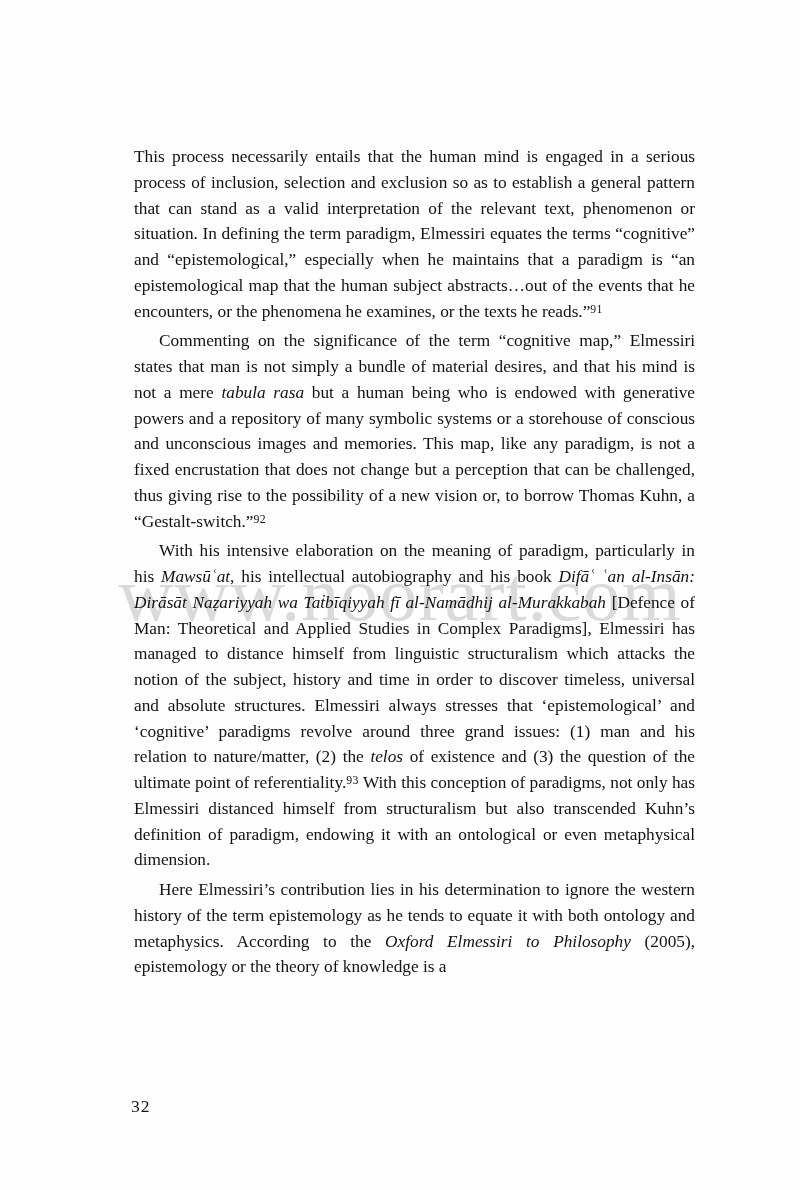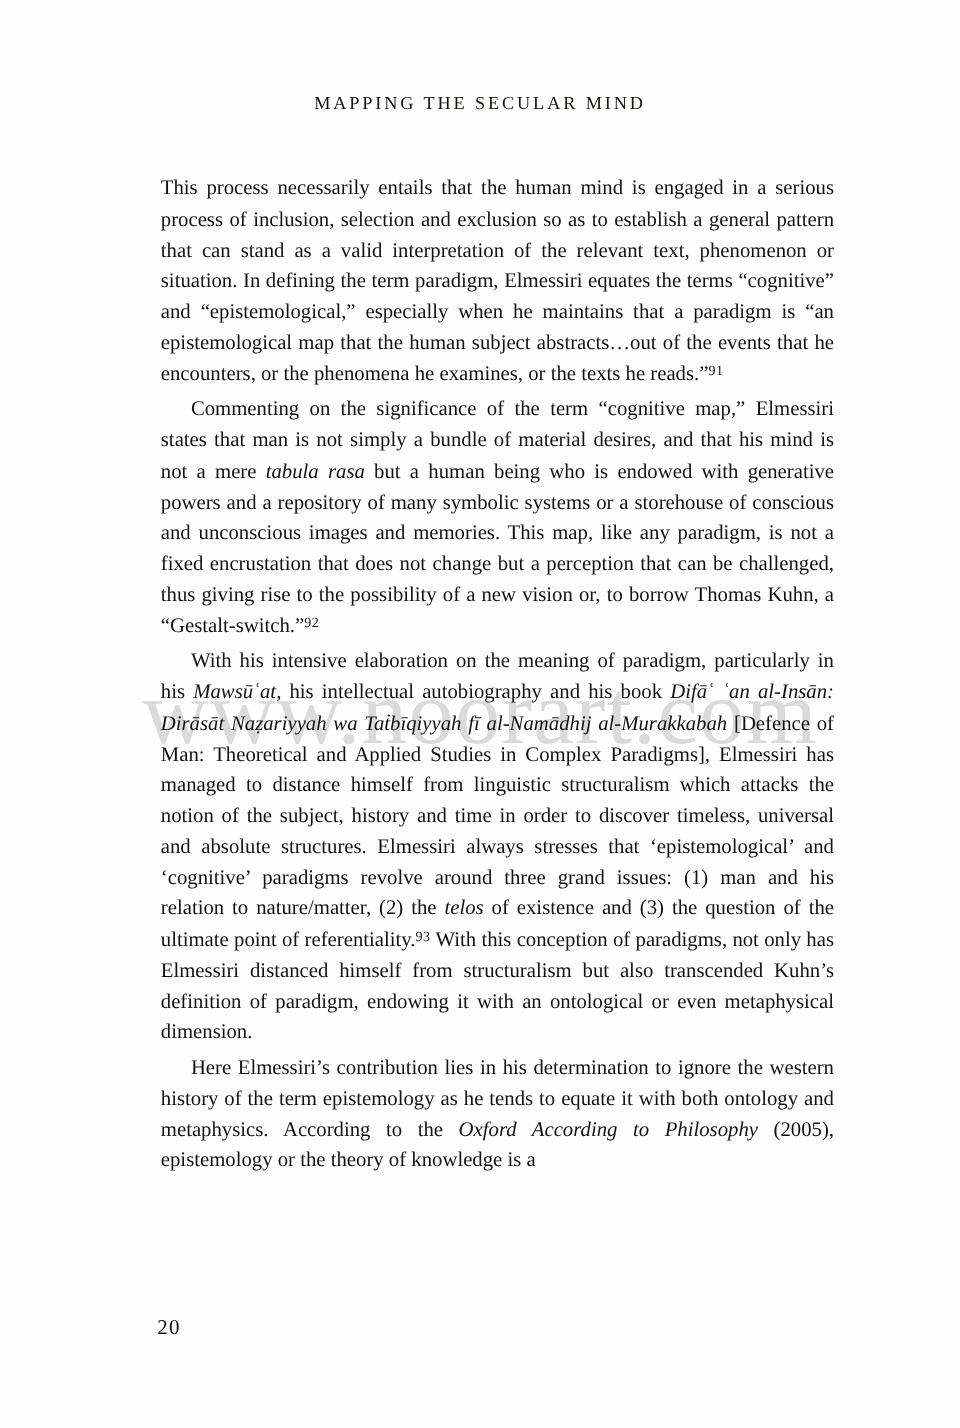--- a/index.html
+++ b/index.html
@@ -101,26 +101,25 @@
     font-size: 17.5px;
     letter-spacing: 1.1px;
     color: #141414;
   }
 </style>
 </head>
 <body>
 
 <div class="page">
 
-  <div class="running-head">Mapping the Secular Mind</div>
 
   <div class="watermark">www.noorart.com</div>
 
   <div class="textblock">
       <p class="para" style="text-indent: 0px;"><span>This process necessarily entails that the human mind is engaged in a serious process of inclusion, selection and exclusion so as to establish a general pattern that can stand as a valid interpretation of the relevant text, phenomenon or situation. In defining the term paradigm, Elmessiri equates the terms “cognitive” and “epistemological,” especially when he maintains that a paradigm is “an epistemological map that the human subject abstracts…out of the events that he encounters, or the phenomena he examines, or the texts he reads.”</span><sup class="fn osf">91</sup></p>
       <p class="para"><span>Commenting on the significance of the term “cognitive map,” Elmessiri states that man is not simply a bundle of material desires, and that his mind is not a mere </span><i>tabula rasa</i><span> but a human being who is endowed with generative powers and a repository of many symbolic systems or a storehouse of conscious and unconscious images and memories. This map, like any paradigm, is not a fixed encrustation that does not change but a perception that can be challenged, thus giving rise to the possibility of a new vision or, to borrow Thomas Kuhn, a “Gestalt-switch.”</span><sup class="fn osf">92</sup></p>
       <p class="para"><span>With his intensive elaboration on the meaning of paradigm, particularly in his </span><i>Mawsūʿat</i><span>, his intellectual autobiography and his book </span><i>Difāʿ ʿan al-Insān: Dirāsāt Naẓariyyah wa Taṫbīqiyyah fī al-Namādhij al-Murakkabah</i><span> [Defence of Man: Theoretical and Applied Studies in Complex Paradigms], Elmessiri has managed to distance himself from linguistic structuralism which attacks the notion of the subject, history and time in order to discover timeless, universal and absolute structures. Elmessiri always stresses that ‘epistemological’ and ‘cognitive’ paradigms revolve around three grand issues: (1) man and his relation to nature/matter, (2) the </span><i>telos</i><span> of existence and (3) the question of the ultimate point of referentiality.</span><sup class="fn osf">93</sup><span> With this conception of paradigms, not only has Elmessiri distanced himself from structuralism but also transcended Kuhn’s definition of paradigm, endowing it with an ontological or even metaphysical dimension.</span></p>
-      <p class="para"><span>Here Elmessiri’s contribution lies in his determination to ignore the western history of the term epistemology as he tends to equate it with both ontology and metaphysics. According to the </span><i>Oxford According to Philosophy</i><span> (2005), epistemology or the theory of knowledge is a</span></p>
+      <p class="para"><span>Here Elmessiri’s contribution lies in his determination to ignore the western history of the term epistemology as he tends to equate it with both ontology and metaphysics. According to the </span><i>Oxford Elmessiri to Philosophy</i><span> (2005), epistemology or the theory of knowledge is a</span></p>
     </div>
 
-  <div class="folio">20</div>
+  <div class="folio">32</div>
 
 </div>
 
 </body></html>

